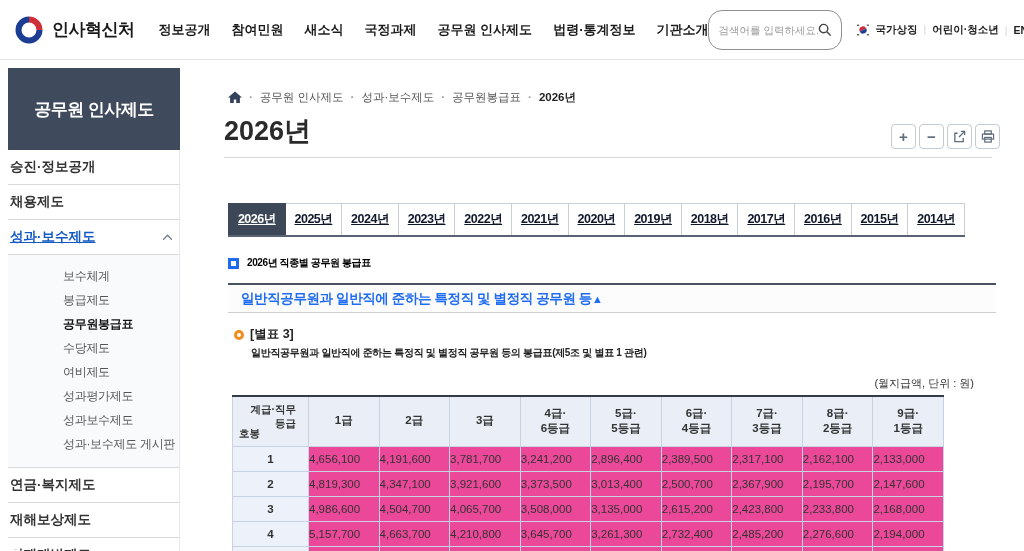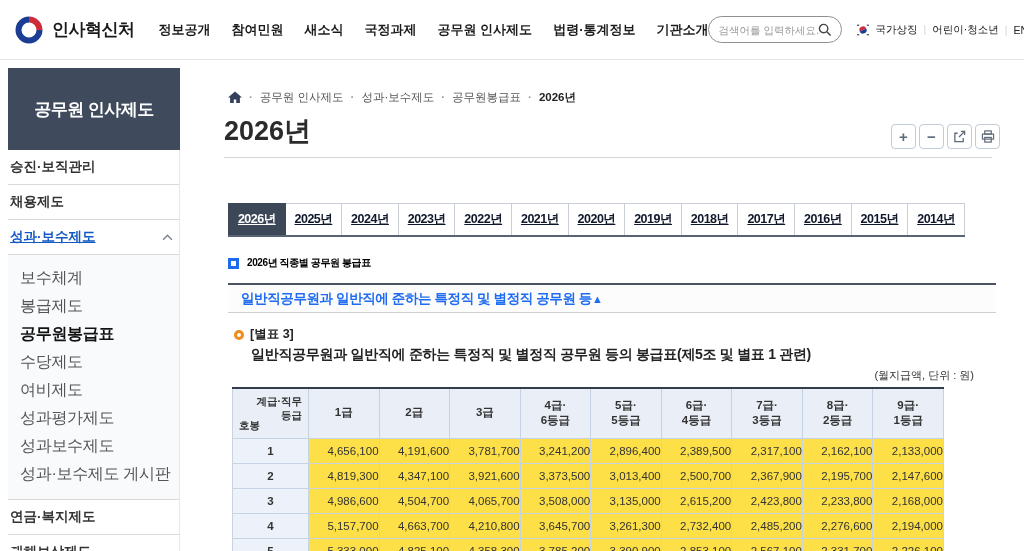--- a/index.html
+++ b/index.html
@@ -6,39 +6,39 @@
   html,body { width:1024px; height:551px; background:#fff; font-family:"Liberation Sans", sans-serif; }
   .page { position:relative; width:1024px; height:551px; overflow:hidden; background:#fff;border-radius:24px; }
 
   
   .site-header { position:absolute; top:0; left:0; width:1024px; height:60px;
     display:flex; align-items:center; padding:0 12px 0 14px; border-bottom:1px solid #e3e3e3; background:#fff; }
   .logo { display:flex; align-items:center; gap:8px; cursor:pointer; margin-right:24px; }
   .logo-text { font-size:17px; font-weight:700; color:#1a1a1a; letter-spacing:-0.5px; white-space:nowrap; }
   .main-nav { display:flex; align-items:center; gap:21px; }
   .nav-item { font-size:13px; font-weight:700; color:#1a1a1a; cursor:pointer; white-space:nowrap; }
-  .search-box { margin-left:auto; display:flex; align-items:center; width:134px; height:27px;
+  .search-box { margin-left:auto; display:flex; align-items:center; width:134px; height:40px;
     border:1px solid #8f8f8f; border-radius:14px; padding:0 9px; background:#fff; flex:none; }
   .search-input { border:none; outline:none; flex:1; min-width:0; font-size:10.5px; color:#333; font-family:inherit; }
   .search-input::placeholder { color:#9b9b9b; }
   .utility { display:flex; align-items:center; margin-left:14px; font-size:10.5px; color:#222; white-space:nowrap; }
   .utility .flag { margin-right:5px; display:flex; }
-  .u-link { cursor:pointer; }
+  .u-link { cursor:pointer;font-weight:bold; }
   .u-link + .u-link::before { content:"|"; color:#d4d4d4; margin:0 6px; font-weight:400; }
 
   
   .sidebar { position:absolute; left:8px; top:68px; width:172px; }
   .side-title { height:82px; background:#3f4b5d; color:#fff; font-size:17px; font-weight:700;
     display:flex; align-items:center; justify-content:center; letter-spacing:-0.5px; }
   .side-list { border-right:1px solid #e7e7e7; }
   .side-item { padding:8px 6px 8px 2px; font-size:13.5px; font-weight:700; color:#333;
     border-bottom:1px solid #d9d9d9; display:flex; justify-content:space-between; align-items:center; cursor:pointer; }
   .side-item.active .side-item-label { color:#1259c3; text-decoration:underline; }
   .submenu { padding:9px 0 11px 12px; border-bottom:1px solid #d9d9d9; background:#f9fafc; }
-  .sub-item { font-size:16px; color:#555; padding:3.5px 0; cursor:pointer; letter-spacing:-0.3px; }
+  .sub-item { font-size:12px; color:#555; padding:3.5px 0; cursor:pointer; letter-spacing:-0.3px;margin-left:43px; }
   .sub-item.active { font-weight:700; color:#111; }
 
   
   .content { position:absolute; left:220px; top:68px; width:780px; }
   .breadcrumb { display:flex; align-items:center; margin:22px 0 0 8px; font-size:11.5px; color:#555; }
   .crumb { cursor:pointer; }
   .crumb::before { content:"·"; color:#999; margin:0 7px; font-weight:700; }
   .crumb:last-child { font-weight:700; color:#222; cursor:default; }
   .title-row { display:flex; align-items:flex-end; justify-content:space-between; margin:8px 0 0 4px; height:36px; }
   .page-title { font-size:27px; font-weight:600; color:#2b2b2b; }
@@ -57,37 +57,37 @@
   .section-head { display:flex; align-items:center; gap:8px; margin:19px 0 0 8px; }
   .square-icon { width:11px; height:11px; border:3px solid #1e6bf0; background:#fff; flex:none; }
   .section-title { font-size:10px; font-weight:700; color:#000000; letter-spacing:-0.4px; }
 
   .accordion { margin:13px 0 0 8px; width:768px; height:30px; border-top:2px solid #49535f;
     border-bottom:1px solid #cfcfcf; background:#fcfcfd; display:flex; align-items:center;
     padding:0 15px 0 13px; cursor:pointer; }
   .accordion-title { font-size:13.5px; font-weight:700; color:#1f6cf1; letter-spacing:-0.4px; }
   .accordion-arrow { font-size:11px; color:#1f6cf1; }
 
-  .note { margin:13px 0 4px 14px; }
+  .note { margin:13px 0 16px 14px; }
   .note-line1 { display:flex; align-items:center; gap:6px; }
   .ring-icon { width:10px; height:10px; border:3px solid #f08c1e; border-radius:50%; background:#fff; flex:none; }
   .note-ref { font-size:12.5px; font-weight:700; color:#222; }
-  .note-desc { font-size:14px; font-weight:700; color:#222; margin:3px 0 0 17px; letter-spacing:-0.3px; }
+  .note-desc { font-size:10px; font-weight:700; color:#222; margin:3px 0 0 17px; letter-spacing:-0.3px; }
   .unit-note { width:754px; text-align:right; font-size:11px; font-weight:400; color:#333; margin-top:3px; }
 
   .salary-table { margin:4px 0 0 12px; width:712px; border-collapse:collapse; table-layout:fixed;
     border-top:2px solid #333d4a; font-size:11.5px; color:#333; }
   .salary-table th, .salary-table td { border:1px solid #c7d2e2; }
   .salary-table thead th { background:#e9eef7; height:50px; font-weight:700; white-space:pre-line; line-height:1.35; }
   .corner-th { width:76px; position:relative; background-color:#e9eef7;
     background-image:linear-gradient(to bottom right, transparent calc(50% - 0.7px), #a9b6c9 calc(50% - 0.7px), #a9b6c9 calc(50% + 0.7px), transparent calc(50% + 0.7px)); }
-  .corner-top { position:absolute; top:5px; right:6px; text-align:right; font-size:10.5px; }
+  .corner-top { position:absolute; top:5px; right:12px; text-align:right; font-size:10.5px; }
   .corner-bottom { position:absolute; bottom:5px; left:6px; font-size:10.5px; }
   .salary-table tbody th { background:#edf1f9; height:25px; font-weight:700; }
-  .salary-table tbody td { text-align:right; background:#fde047; font-weight:400; }
+  .salary-table tbody td { text-align:left; background:#ec4899; font-weight:400; }
 
   svg { display:block; }
 </style>
 </head>
 <body>
 
 <div class="page">
 
   <header class="site-header">
     <div class="logo">
@@ -143,21 +143,21 @@
           <span class="u-link">ENGLISH</span>
         </span>
     </div>
   </header>
 
   <aside class="sidebar">
     <div class="side-title">공무원 인사제도</div>
     <div class="side-list">
       <div>
 
-      <div class="side-item">승진·보직관리</div>
+      <div class="side-item">승진·정보공개</div>
           <div class="side-item">채용제도</div>
         </div>
       <div class="side-item active">
         <span class="side-item-label">성과·보수제도</span>
         <span>
           <svg width="11" height="7" viewBox="0 0 12 8" fill="none" stroke="#7a828c" stroke-width="1.6">
             <polyline points="1,6.5 6,1.5 11,6.5"></polyline>
           </svg>
         </span>
       </div>

